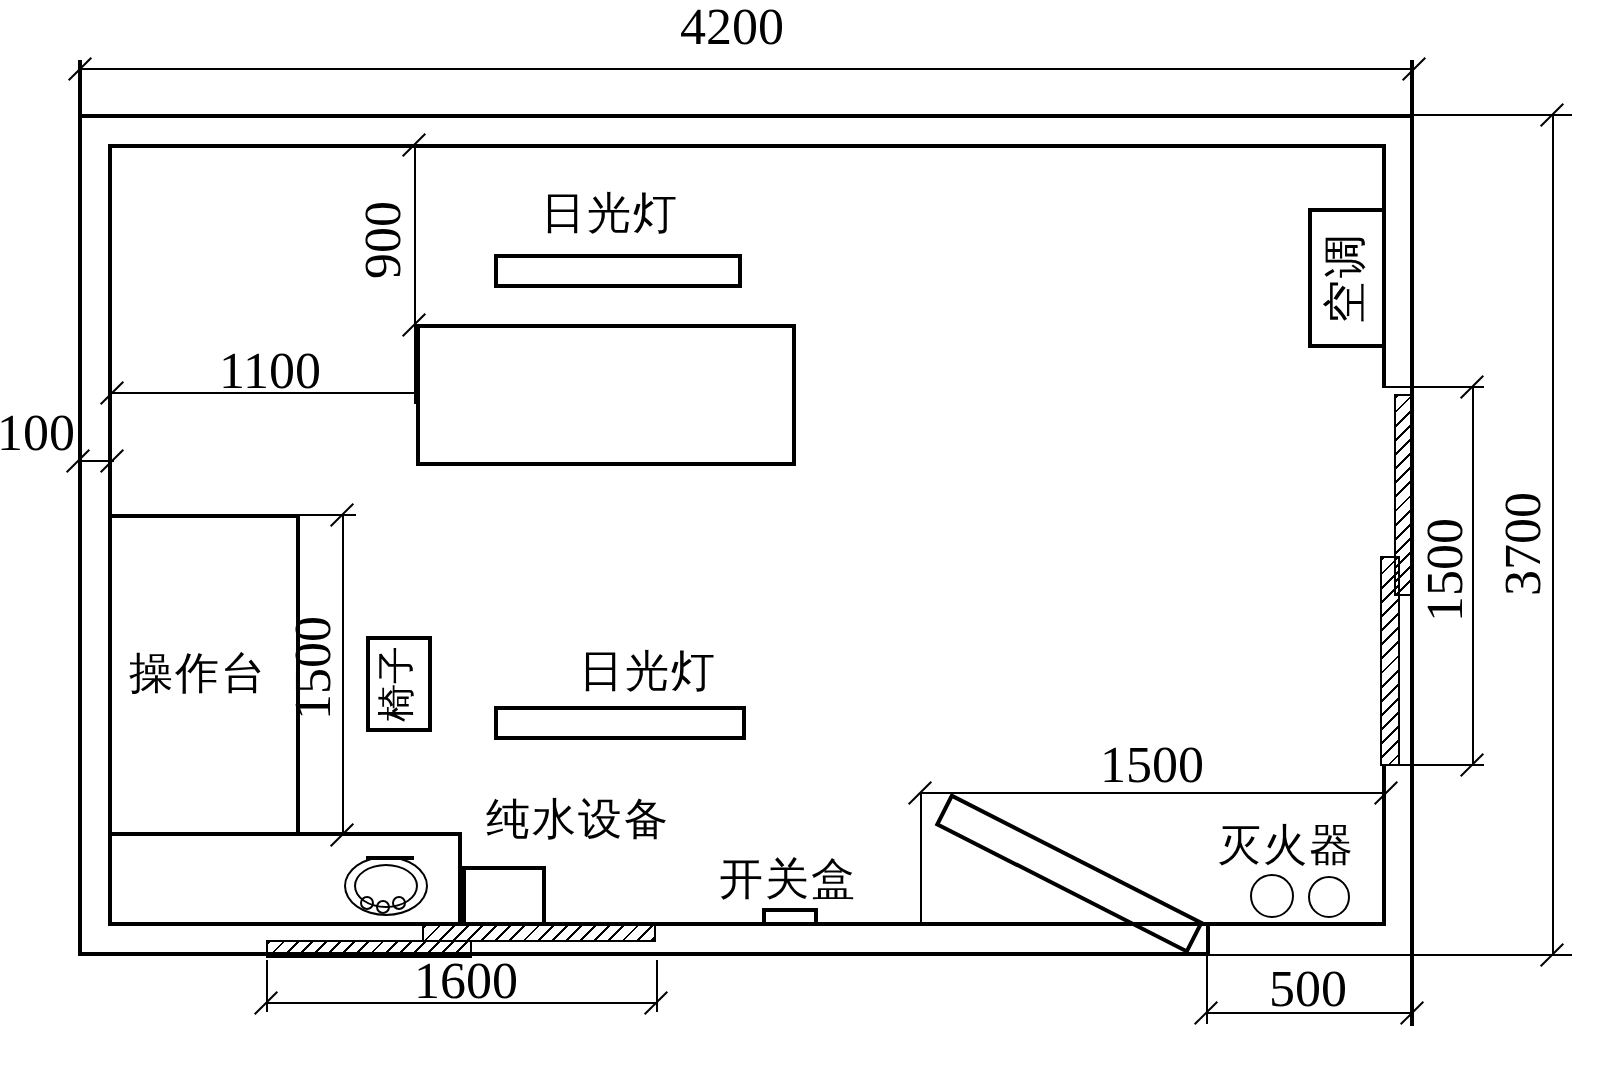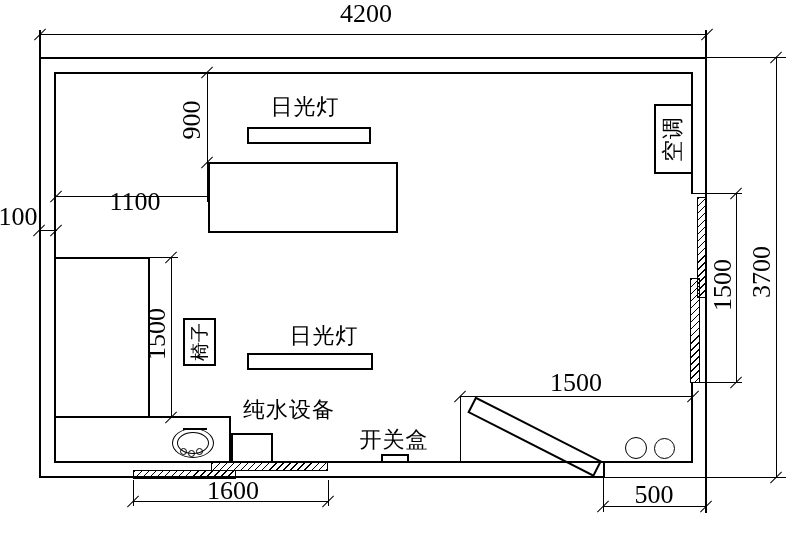--- a/index.html
+++ b/index.html
@@ -55,38 +55,40 @@
   <div class="rect" style="left:247px;top:127px;width:124px;height:17px;"></div>
   <div class="lbl" style="left:305px;top:107px;">日光灯</div>
 
   <div class="rect" style="left:247px;top:353px;width:126px;height:17px;"></div>
   <div class="lbl" style="left:324px;top:336px;">日光灯</div>
 
   <div class="rect" style="left:654px;top:104px;width:39px;height:70px;background:#fff;"></div>
   <div class="lbl-v" style="left:673px;top:139px;">空调</div>
 
   <div class="rect" style="left:54px;top:257px;width:96px;height:161px;"></div>
+  <div class="lbl" style="left:99px;top:337px;">操作台</div>
 
   <div class="rect" style="left:183px;top:318px;width:33px;height:48px;"></div>
   <div class="lbl-chair" style="left:199px;top:342px;">椅子</div>
 
   <div class="rect" style="left:54px;top:416px;width:177px;height:47px;background:#fff;"></div>
   <div class="circ" style="left:172px;top:428px;width:42px;height:30px;"></div>
   <div class="circ" style="left:177px;top:432px;width:32px;height:22px;border-width:1px;"></div>
   <div class="hl" style="left:183px;top:428px;width:24px;"></div>
   <div class="circ" style="left:180px;top:448px;width:7px;height:7px;border-width:1px;"></div>
   <div class="circ" style="left:188px;top:450px;width:7px;height:7px;border-width:1px;"></div>
   <div class="circ" style="left:196px;top:448px;width:7px;height:7px;border-width:1px;"></div>
 
   <div class="rect" style="left:231px;top:433px;width:42px;height:30px;"></div>
   <div class="lbl" style="left:289px;top:410px;">纯水设备</div>
 
   <div class="rect" style="left:381px;top:454px;width:28px;height:9px;"></div>
   <div class="lbl" style="left:394px;top:440px;">开关盒</div>
 
+  <div class="lbl" style="left:643px;top:423px;">灭火器</div>
   <div class="circ" style="left:625px;top:437px;width:22px;height:22px;"></div>
   <div class="circ" style="left:654px;top:438px;width:21px;height:21px;"></div>
 
   <div class="hd" style="left:39px;top:34px;width:668px;"></div>
   <div class="tick" style="left:32px;top:34px;"></div>
   <div class="tick" style="left:699px;top:34px;"></div>
   <div class="dimtxt" style="left:366px;top:14px;">4200</div>
 
   <div class="hd" style="left:707px;top:57px;width:79px;"></div>
   <div class="hd" style="left:605px;top:477px;width:181px;"></div>
@@ -100,21 +102,21 @@
   <div class="tick" style="left:728px;top:382px;"></div>
   <div class="dimtxt-v" style="left:723px;top:285px;">1500</div>
 
   <div class="vd" style="left:207px;top:72px;height:130px;"></div>
   <div class="tick" style="left:199px;top:72px;"></div>
   <div class="tick" style="left:199px;top:162px;"></div>
   <div class="dimtxt-v" style="left:192px;top:120px;">900</div>
 
   <div class="hd" style="left:56px;top:196px;width:152px;"></div>
   <div class="tick" style="left:48px;top:196px;"></div>
-  <div class="dimtxt" style="left:135px;top:186px;margin-top:16px;">1100</div>
+  <div class="dimtxt" style="left:135px;top:186px;">1100</div>
 
   <div class="hd" style="left:39px;top:230px;width:18px;"></div>
   <div class="tick" style="left:31px;top:230px;"></div>
   <div class="tick" style="left:48px;top:230px;"></div>
   <div class="dimtxt" style="left:18px;top:217px;">100</div>
 
   <div class="hd" style="left:149px;top:257px;width:29px;"></div>
   <div class="hd" style="left:149px;top:416px;width:29px;"></div>
   <div class="vd" style="left:171px;top:257px;height:160px;"></div>
   <div class="tick" style="left:163px;top:257px;"></div>

